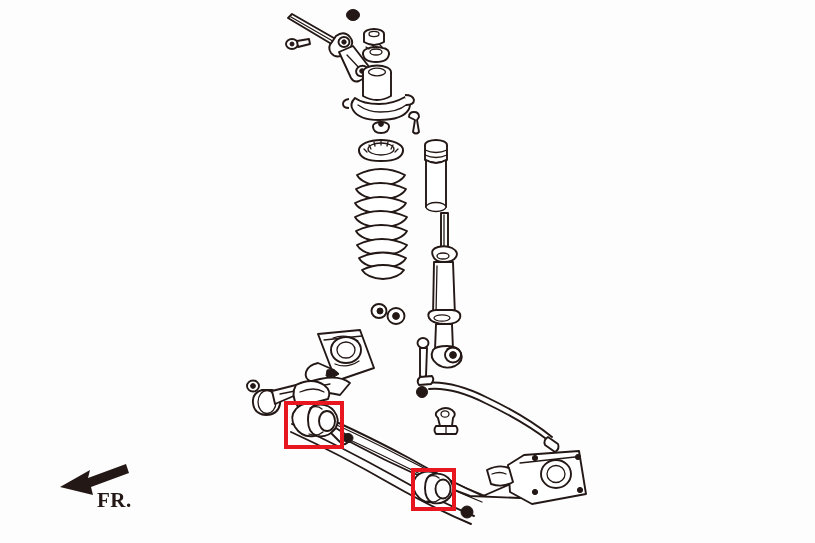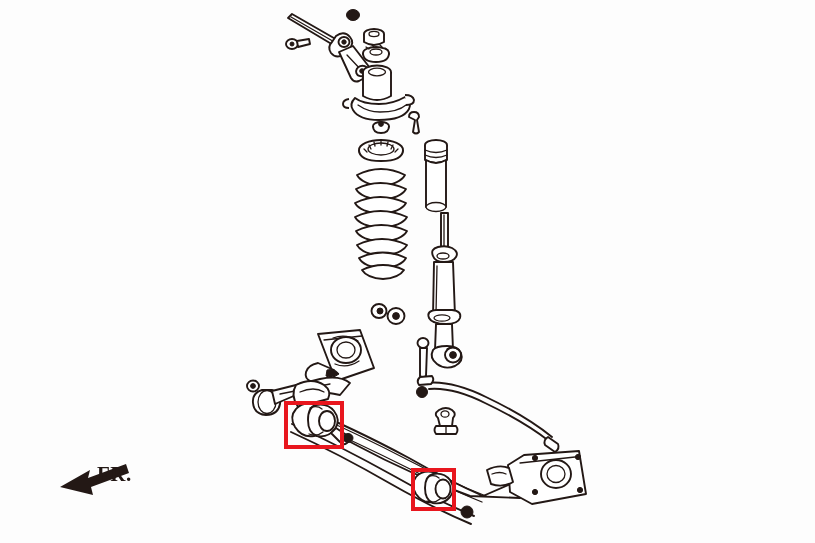--- a/index.html
+++ b/index.html
@@ -6,21 +6,21 @@
   body{
     width:815px;height:543px;
     background:#fdfdfd;
     font-family:"Liberation Sans", sans-serif;
     overflow:hidden;
   }
   #stage{position:relative;width:815px;height:543px;background:#fdfdfd;}
   #art{position:absolute;left:0;top:0;width:815px;height:543px;}
   .fr-label{
     position:absolute;
-    left:97px;top:462px;
+    left:97px;top:488px;
     font-family:"Liberation Serif", serif;
     font-weight:bold;
     font-size:21px;
     letter-spacing:0.5px;
     color:#231815;
     user-select:none;
   }
   .hl{
     position:absolute;
     border:4px solid #e8161e;

